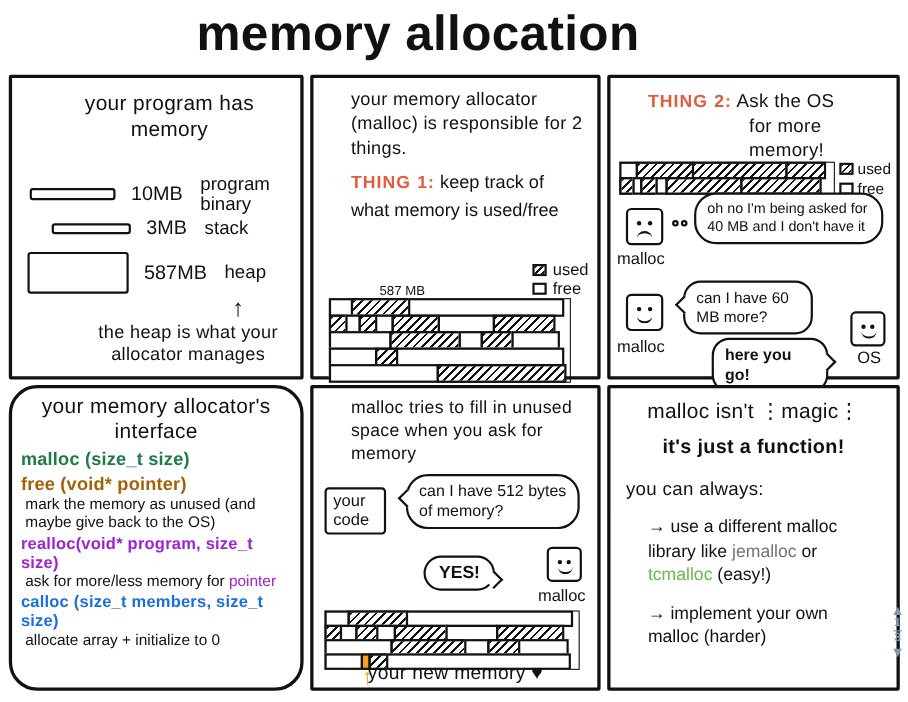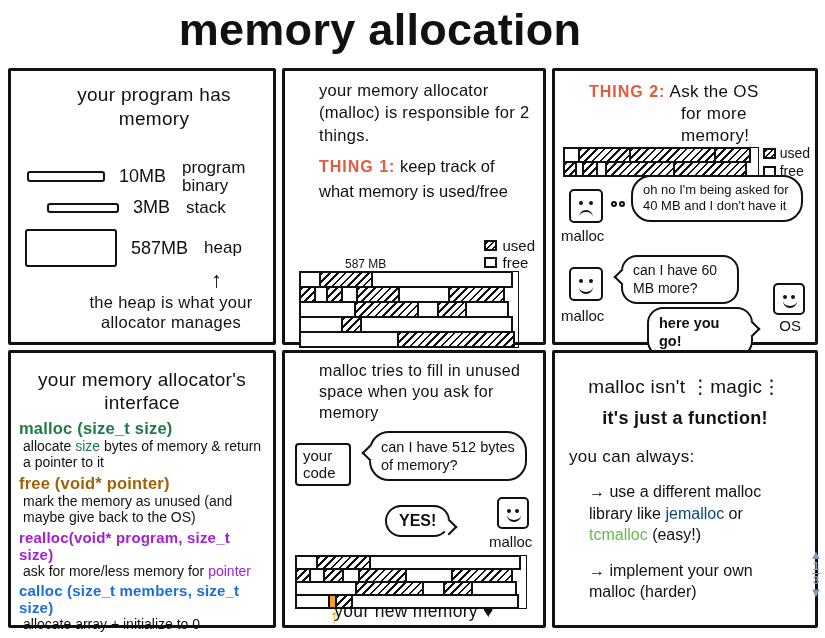--- a/index.html
+++ b/index.html
@@ -78,46 +78,46 @@
   .bubble { position:absolute; border:2.5px solid #111; border-radius:16px; background:#fff;
             padding:5px 10px; font-size:13.5px; line-height:1.25; }
   .bubble:after { content:''; position:absolute; width:10px; height:10px; background:#fff; }
   .bubble.tail-left:after  { left:-7px; top:14px; border-left:2.5px solid #111; border-top:2.5px solid #111; transform:rotate(-45deg); }
   .bubble.tail-right:after { right:-7px; top:14px; border-right:2.5px solid #111; border-top:2.5px solid #111; transform:rotate(45deg); }
   .cloud { border-radius:20px; }
   .thought-dots { position:absolute; }
   .thought-dots i { display:inline-block; width:6px; height:6px; border:2px solid #111; border-radius:50%; background:#fff; margin-right:2px; }
 
   
-  #p4 { padding:16px 8px; }
+  #p4 { padding:6px 8px;border-radius:26px; }
   #p4 .heading { text-align:center; font-size:19px; line-height:1.2; margin-bottom:4px; }
   .fn-sig { font-size:16.5px; font-weight:bold; letter-spacing:0.2px; margin-top:3px; }
   .fn-desc { font-size:14px; line-height:1.18; margin-left:4px; }
   .c-green  { color:#1e7b49; }
   .c-orange { color:#a16207; }
   .c-purple { color:#a020d6; }
   .c-blue   { color:#1a6ede; }
-  .c-amber  { color:#0c4a6e; }
+  .c-amber  { color:#737373; }
   .c-ltgreen{ color:#67b94c; }
 
   
   #p5 .intro { margin:8px 10px 0 10px; font-size:16px; line-height:1.3; }
   #p5 .code-box { position:absolute; left:10px; top:90px; width:56px; border:2.5px solid #111;
                   border-radius:4px; padding:3px 6px; font-size:15px; line-height:1.1; }
   #p5 .ask { left:84px; top:78px; width:158px; font-size:14.5px; border-radius:20px; }
   #p5 .yes { left:100px; top:152px; font-size:16px; font-weight:bold; border-radius:18px; padding:4px 12px; }
   #p5 .malloc-face { left:212px; top:144px; width:32px; height:32px; }
   #p5 .malloc-label { left:204px; top:180px; }
   #p5 .memgrid { top:202px; left:10px; width:232px; }
   #p5 .memgrid .mem-row { height:13px; }
   #p5 .new-arrow { position:absolute; left:44px; top:252px; color:#f5a31f; font-size:20px; font-weight:bold; }
   #p5 .caption { position:absolute; bottom:3px; left:0; width:100%; text-align:center; font-size:17.5px; }
 
   
-  #p6 { padding:20px 8px; }
+  #p6 { padding:8px 8px; }
   #p6 .l1 { text-align:center; font-size:19px; margin-top:2px; }
   #p6 .l2 { text-align:center; font-size:18px; margin-top:10px; font-weight:bold; }
   #p6 .l3 { font-size:17px; margin:18px 0 0 6px; }
   #p6 .item { font-size:16px; line-height:1.35; margin:14px 0 0 26px; padding-right:6px; }
 
   
   #pager { position:absolute; right:0px; top:548px; width:18px; text-align:center;
            color:#8097b8; line-height:1.0; }
   #pager .tri { font-size:13px; cursor:pointer; }
   #pager .num { font-size:11px; font-weight:bold; }
@@ -261,21 +261,20 @@
         <span class="smile"></span>
     </div>
     <div class="face-label" style="right:14px; top:246px;">OS</div>
     <div class="bubble tail-right" style="left:92px; top:236px; width:106px; font-size:14.5px; font-weight:bold;">here you go!</div>
   </div>
 
   <div class="panel" id="p4">
     <div class="heading hand">your memory allocator's interface</div>
 
     <div class="fn-sig c-green">malloc (size_t size)</div>
-    <div class="fn-desc"><span>allocate </span><span class="c-green">size</span><span> bytes of memory &amp; return a pointer to it</span></div>
 
     <div class="fn-sig c-orange">free (void* pointer)</div>
     <div class="fn-desc"><span>mark the memory as unused (and maybe give back to the OS)</span></div>
 
     <div class="fn-sig c-purple" style="font-size:15px;">realloc(void* program, size_t size)</div>
     <div class="fn-desc"><span>ask for more/less memory for </span><span class="c-purple">pointer</span></div>
 
     <div class="fn-sig c-blue" style="font-size:15px;">calloc (size_t members, size_t size)</div>
     <div class="fn-desc"><span>allocate array + initialize to 0</span></div>
   </div>

